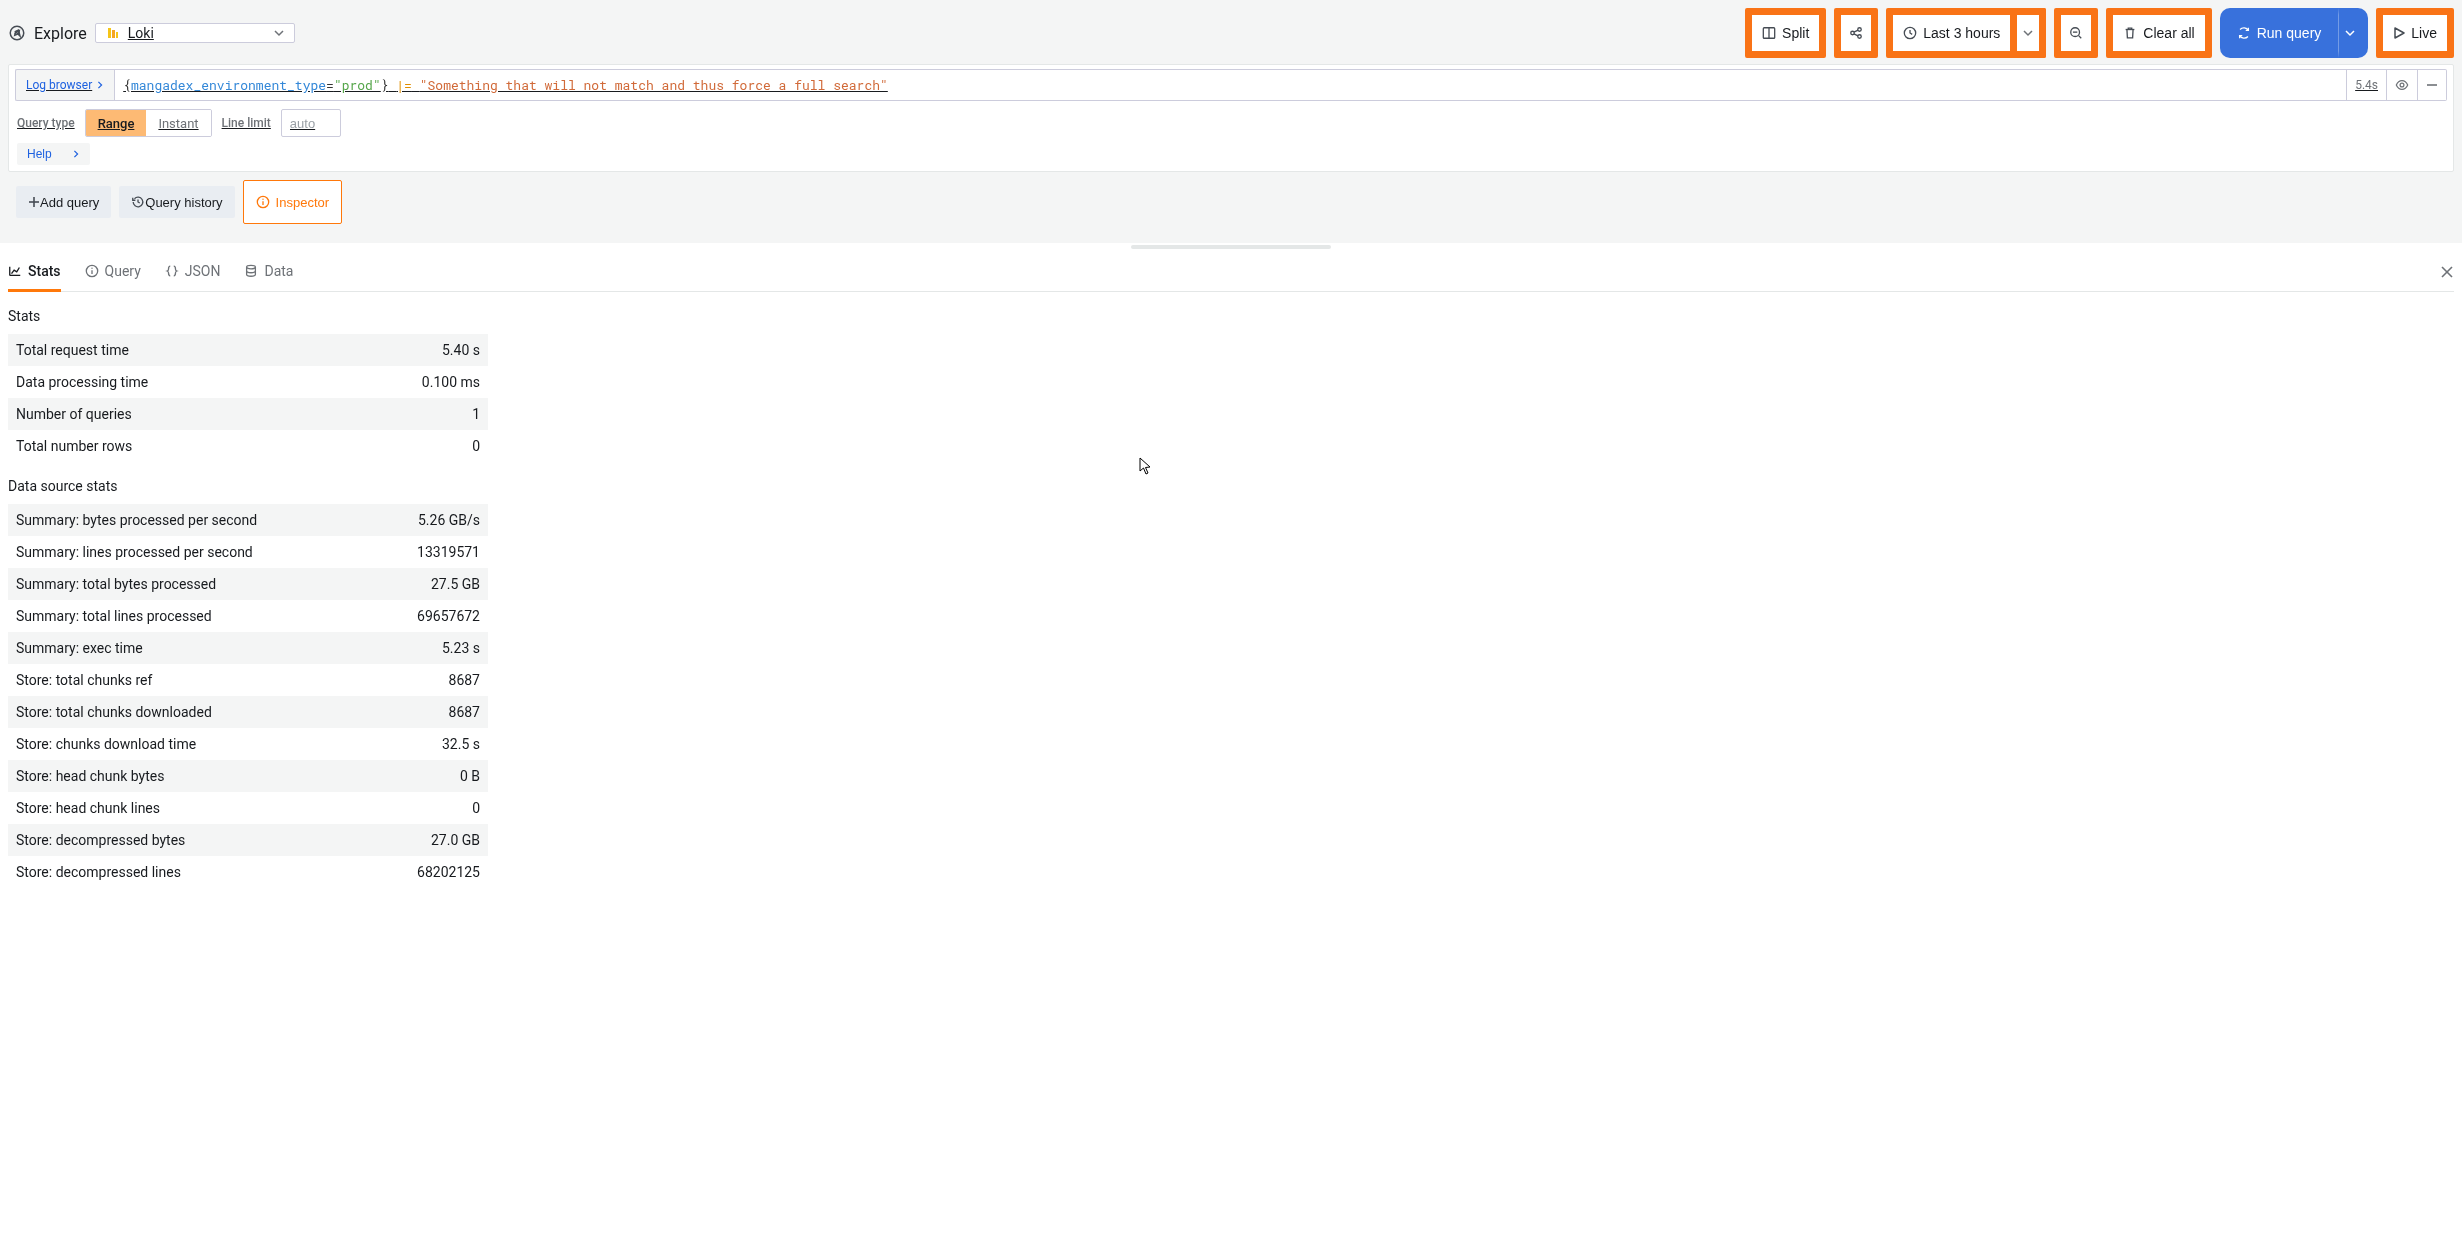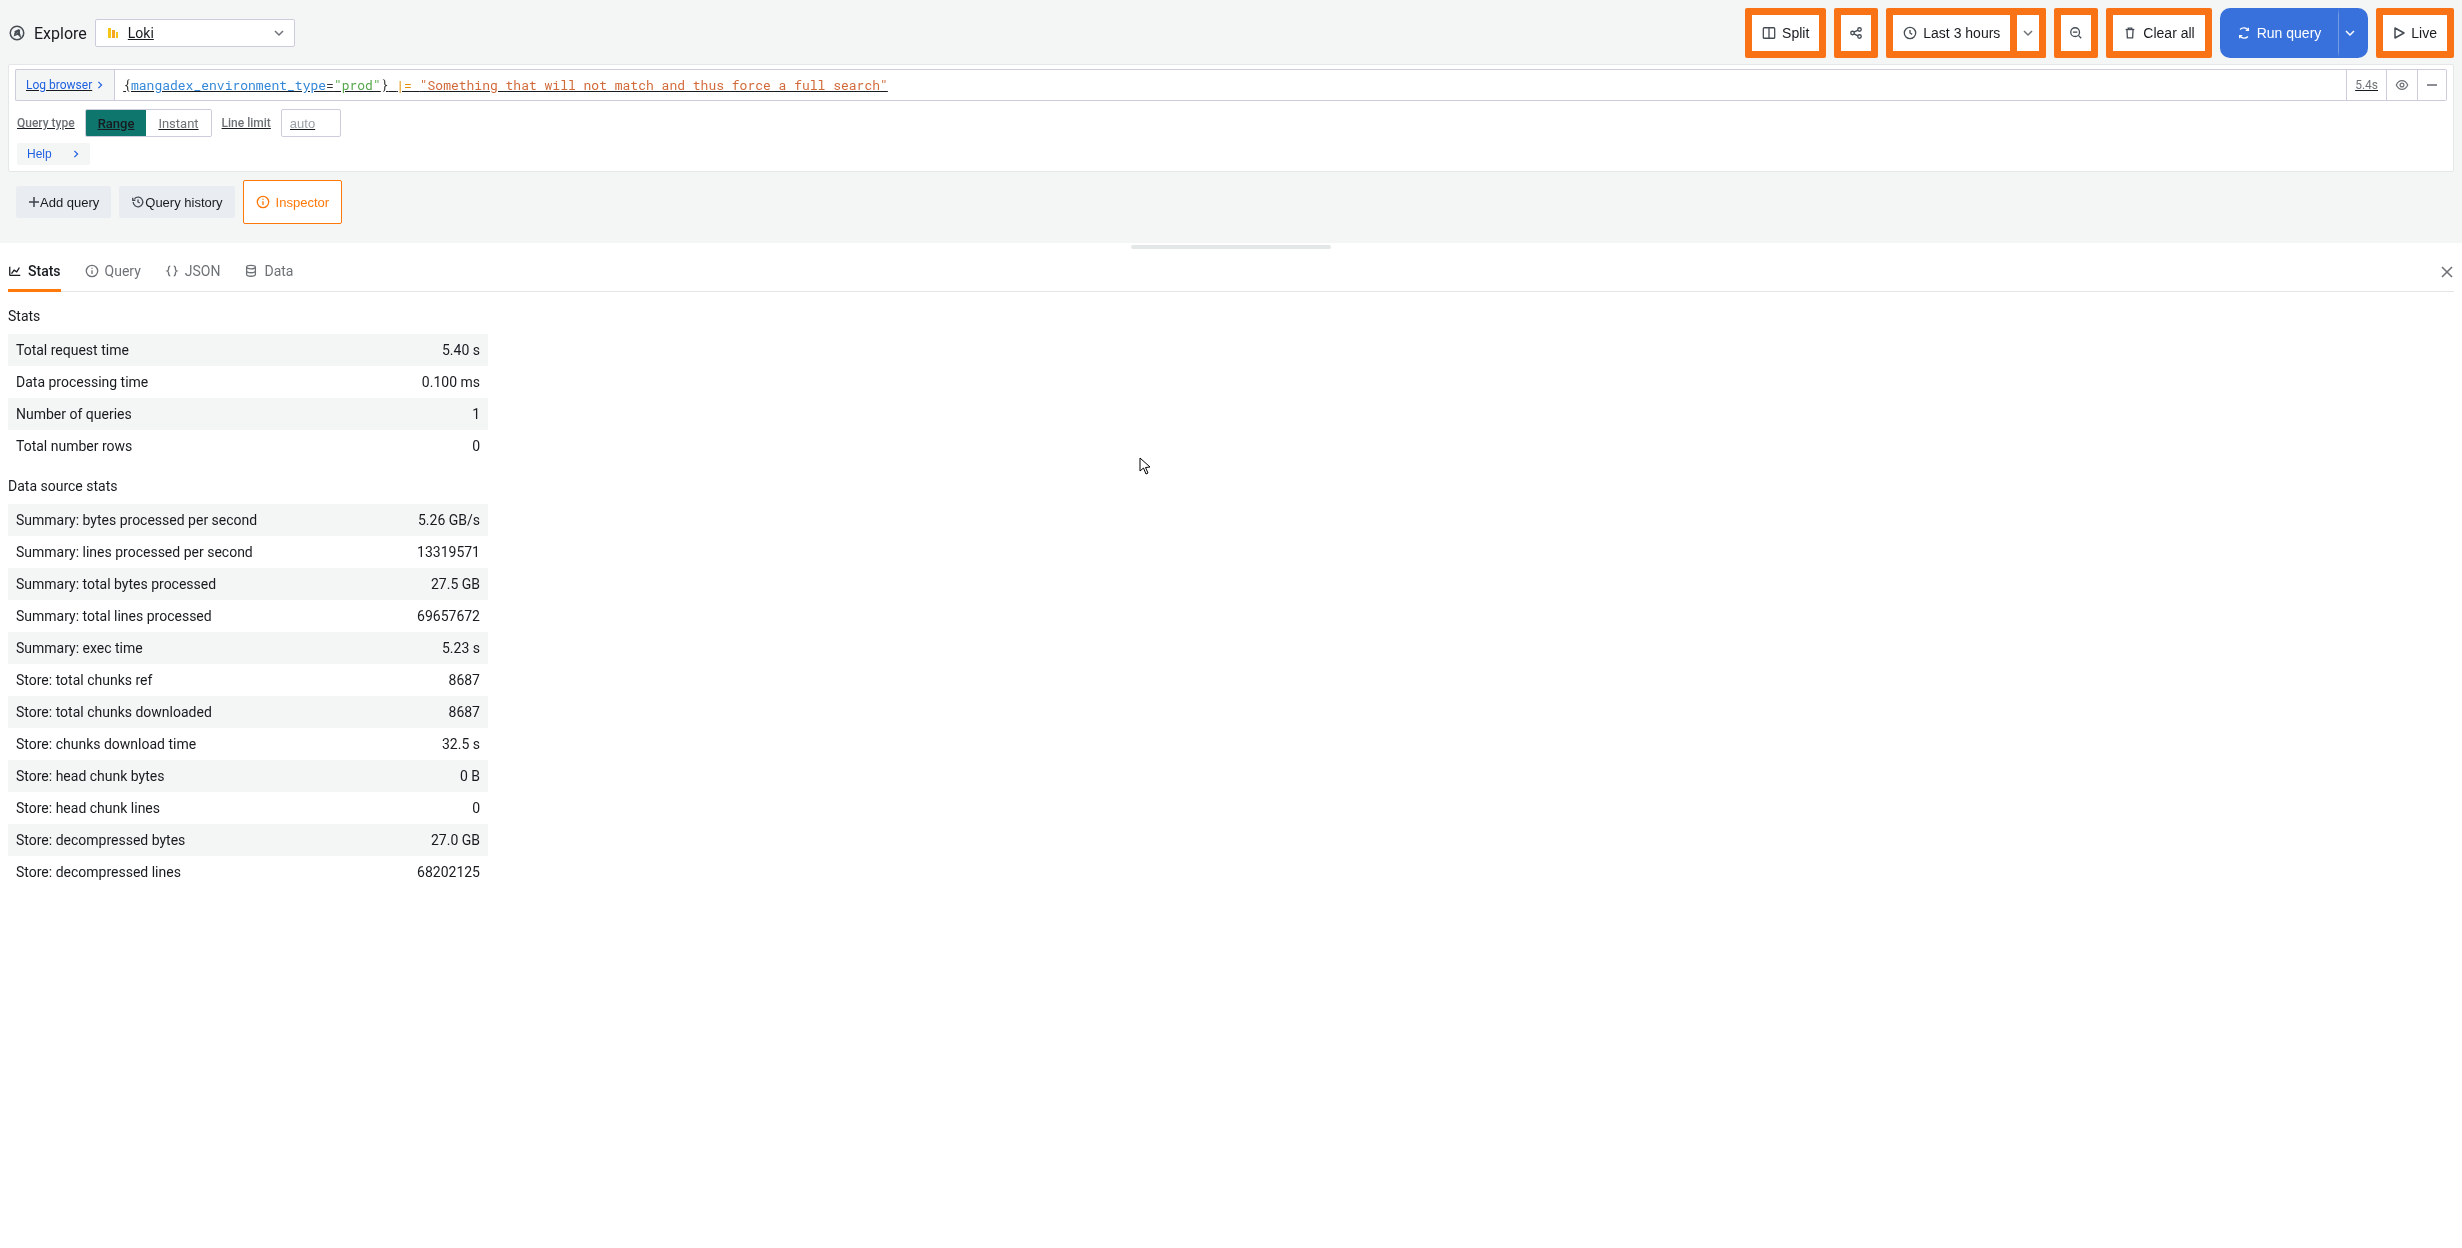--- a/index.html
+++ b/index.html
@@ -31,21 +31,21 @@
     display: flex;
     align-items: center;
     gap: 8px;
   }
   .compass-icon, .icon-svg { display: inline-flex; }
   .explore-title { font-size: 16px; font-weight: 400; }
   .ds-picker {
     display: inline-flex;
     align-items: center;
     gap: 8px;
-    height: 28px;
+    height: 20px;
     padding: 0 10px;
     border: 1px solid #ccccdc;
     border-radius: 2px;
     background: #fff;
     min-width: 200px;
     justify-content: flex-start;
     position: relative;
     text-decoration: underline;
   }
   .ds-picker .caret { margin-left: auto; }
@@ -161,21 +161,21 @@
   }
   .radio-btn {
     display: inline-flex;
     align-items: center;
     padding: 0 12px;
     font-size: 13px;
     color: #6e7277;
     background: #fff;
     cursor: pointer;
   }
-  .radio-btn.active { background: #0f766e; color: #181b1f; font-weight: 500; }
+  .radio-btn.active { background: #fdba74; color: #181b1f; font-weight: 500; }
   .line-limit-input {
     height: 28px;
     width: 60px;
     border: 1px solid #ccccdc;
     border-radius: 2px;
     padding: 0 8px;
     font-size: 13px;
   }
   .line-limit-input::placeholder { color: #9aa0a6; }
 

